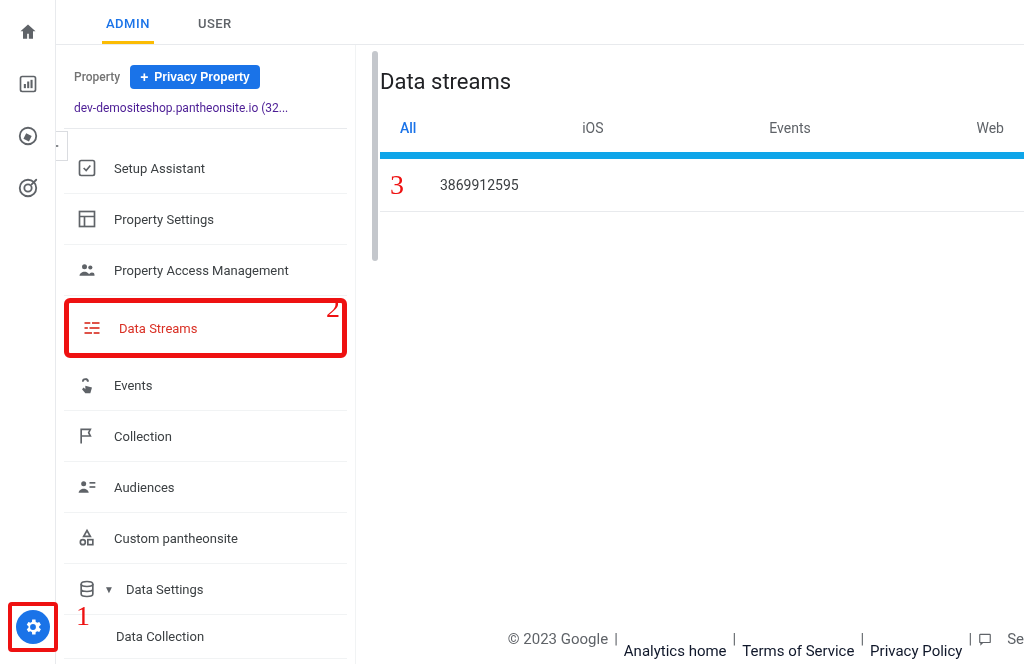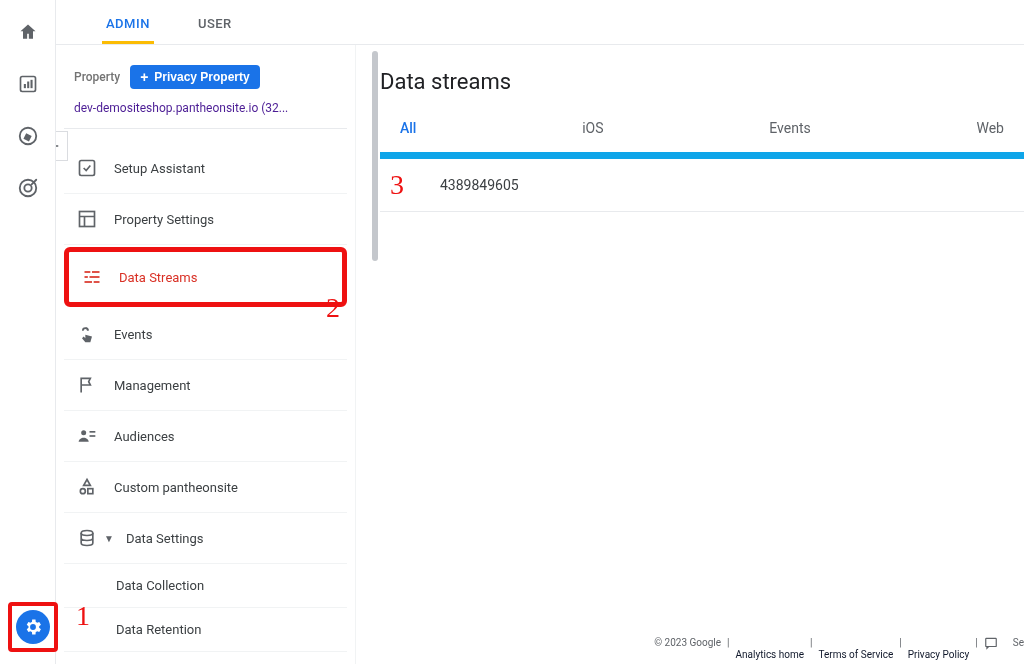--- a/index.html
+++ b/index.html
@@ -36,21 +36,21 @@
   .filter-tab { font-size: 14px; color: #5f6368; cursor: pointer; padding: 4px 0; }
   .filter-tab.active { color: #1a73e8; font-weight: 500; }
   .stream-row { display: flex; align-items: center; gap: 10px; padding: 10px 6px; border-bottom: 1px solid #e8eaed; }
   .stream-hl { border: 5px solid #e11; border-radius: 10px; padding: 8px 54px 8px 12px; display: flex; align-items: center; gap: 16px; }
   .globe { width: 28px; height: 28px; border-radius: 50%; background: #1a73e8; color: #fff; display: flex; align-items: center; justify-content: center; font-size: 15px; }
   .stream-info { display: flex; flex-direction: column; }
   .stream-name { font-size: 14px; font-weight: 500; color: #202124; }
   .stream-url { font-size: 12px; color: #5f6368; }
   .stream-id { font-size: 14px; color: #3c4043; margin-left: 26px; }
   .annot { position: absolute; color: #e11; font-family: Georgia, serif; font-size: 28px; font-weight: 500; pointer-events: none; }
-  .footer { position: absolute; bottom: 4px; right: 0; font-size: 10px; color: #5f6368; display: flex; align-items: center; gap: 6px; }
+  .footer { position: absolute; bottom: 4px; right: 0; font-size: 15px; color: #5f6368; display: flex; align-items: center; gap: 6px; }
   .footer a { color: #0f172a; text-decoration: none; cursor: pointer; margin-top: 24px; }
   .scroll-indicator { position: absolute; left: 316px; top: 6px; width: 6px; height: 210px; background: #c4c7cc; border-radius: 3px; }
   svg { display: block; }
 </style>
 </head>
 <body>
 
 <div class="app">
 
   <div class="rail">
@@ -127,20 +127,30 @@
             <span>Setup Assistant</span>
           </li>
           <li class="nav-item">
             <span class="nav-icon">
                 <svg width="20" height="20" viewBox="0 0 24 24" fill="none" stroke="currentColor" stroke-width="2">
                   <rect x="3" y="3" width="18" height="18"></rect>
                   <path d="M3 9h18M9 9v12"></path>
                 </svg>
               </span>
             <span>Property Settings</span>
+          </li>
+          <li class="nav-item">
+            <span class="nav-icon">
+                <svg width="20" height="20" viewBox="0 0 24 24" fill="currentColor">
+                  <circle cx="9" cy="8" r="3"></circle>
+                  <circle cx="16" cy="9" r="2.5"></circle>
+                  <path d="M3 19c0-3 3-5 6-5s6 2 6 5zM14 19c0-2 2-4 4-4s3 1 3 3v1z"></path>
+                </svg>
+              </span>
+            <span>Property Access Management</span>
           </li>
           <li class="nav-item active ds-hl">
             <span class="nav-icon">
                 <svg width="20" height="20" viewBox="0 0 24 24" fill="currentColor">
                   <rect x="3" y="5" width="7" height="2"></rect>
                   <rect x="12" y="5" width="9" height="2"></rect>
                   <rect x="3" y="11" width="4" height="2"></rect>
                   <rect x="9" y="11" width="12" height="2"></rect>
                   <rect x="3" y="17" width="9" height="2"></rect>
                   <rect x="14" y="17" width="7" height="2"></rect>
@@ -156,21 +166,21 @@
                 </svg>
               </span>
             <span>Events</span>
           </li>
           <li class="nav-item">
             <span class="nav-icon">
                 <svg width="20" height="20" viewBox="0 0 24 24" fill="none" stroke="currentColor" stroke-width="2">
                   <path d="M5 21V4h11l-2 4 2 4H5"></path>
                 </svg>
               </span>
-            <span>Management</span>
+            <span>Collection</span>
           </li>
           <li class="nav-item">
             <span class="nav-icon">
                 <svg width="20" height="20" viewBox="0 0 24 24" fill="currentColor">
                   <circle cx="8" cy="8" r="3"></circle>
                   <path d="M2 19c0-3 3-5 6-5s6 2 6 5z"></path>
                   <rect x="15" y="6" width="7" height="2"></rect>
                   <rect x="15" y="11" width="7" height="2"></rect>
                 </svg>
               </span>
@@ -210,21 +220,21 @@
 
         <div class="filter-tabs">
           <div class="filter-tab active">All</div>
           <div class="filter-tab">iOS</div>
           <div class="filter-tab">Events</div>
           <div class="filter-tab">Web</div>
         </div>
 
         <div class="stream-row">
           <span class="annot" style="position:static; margin-left:4px;">3</span>
-          <span class="stream-id">4389849605</span>
+          <span class="stream-id">3869912595</span>
         </div>
       </div>
     </div>
 
     <div class="footer">
       <span>© 2023 Google</span> |
       <a>Analytics home</a> |
       <a>Terms of Service</a> |
       <a>Privacy Policy</a> |
       <span style="display:inline-flex;align-items:center;gap:15px;text-align:center;">

